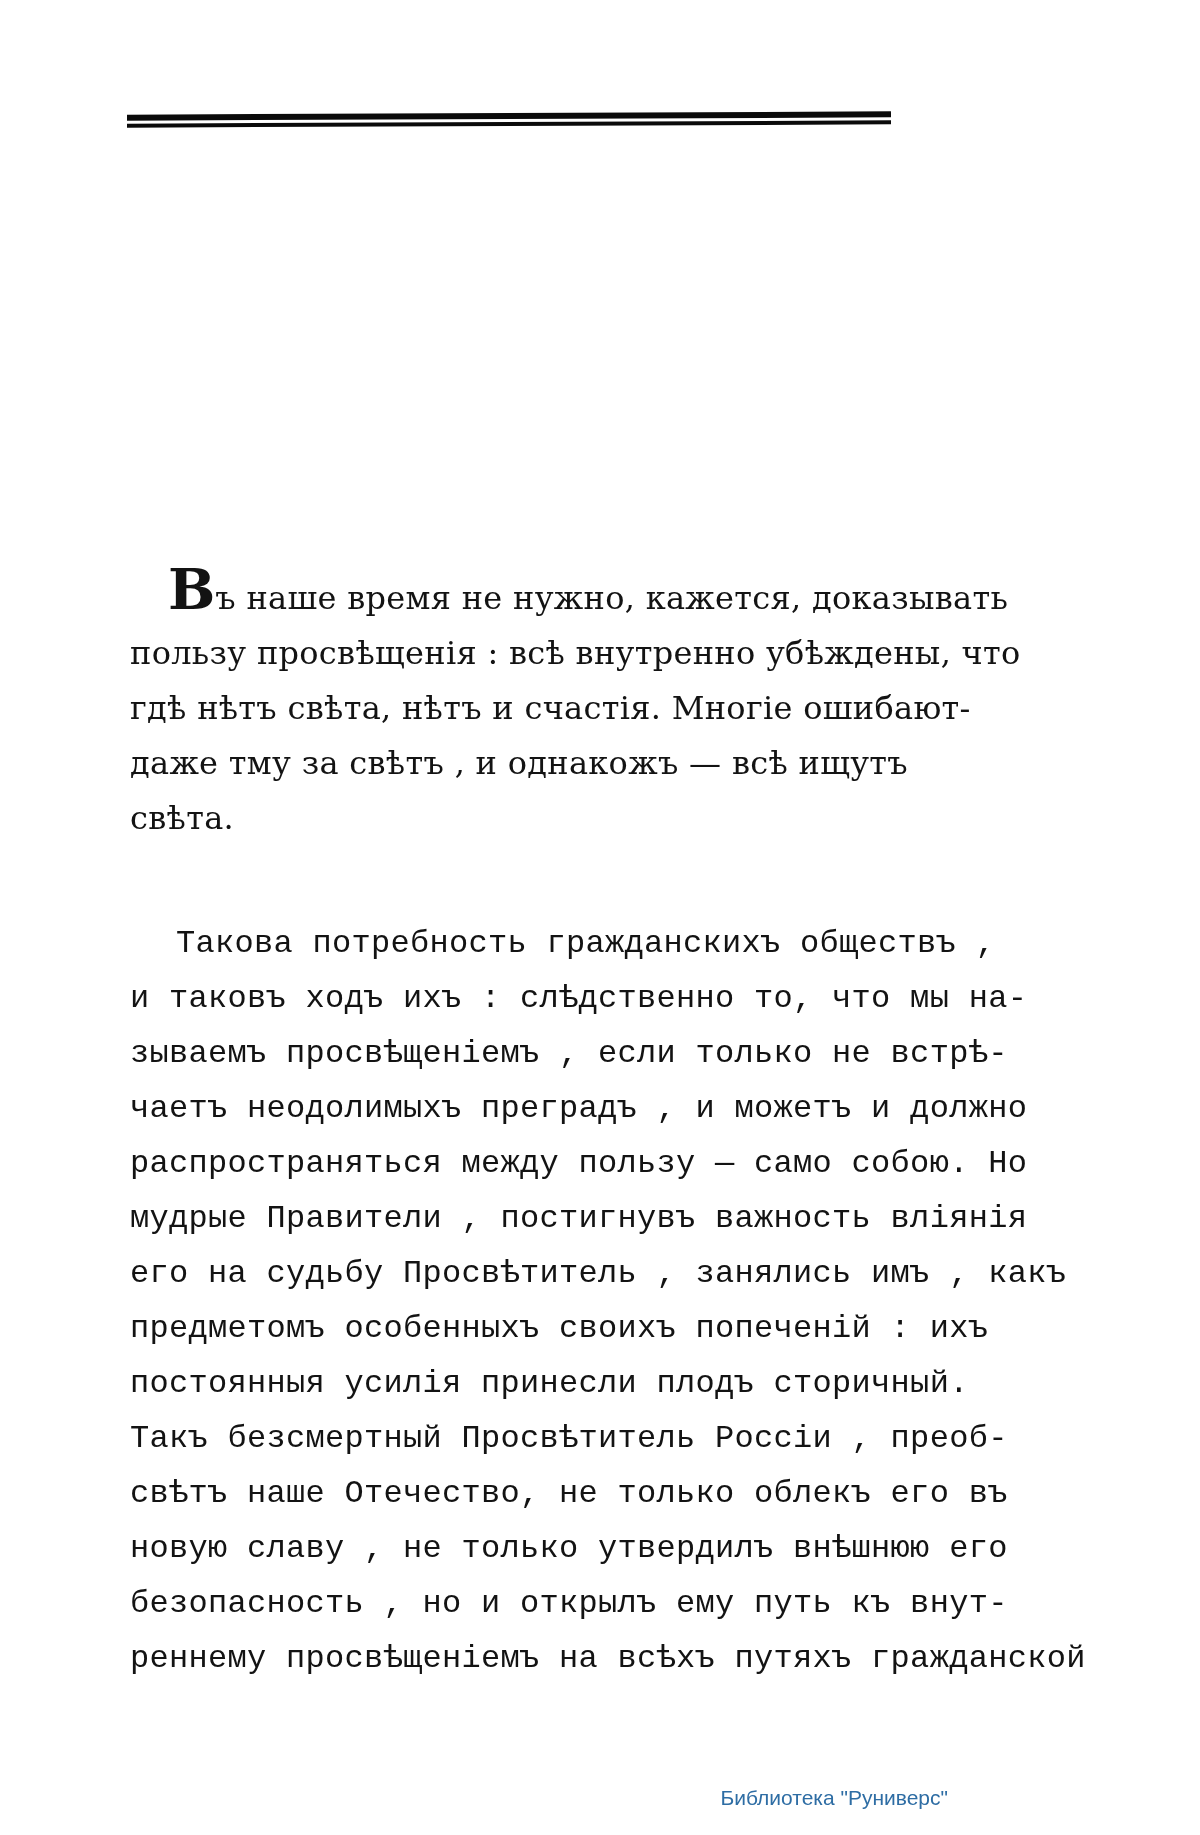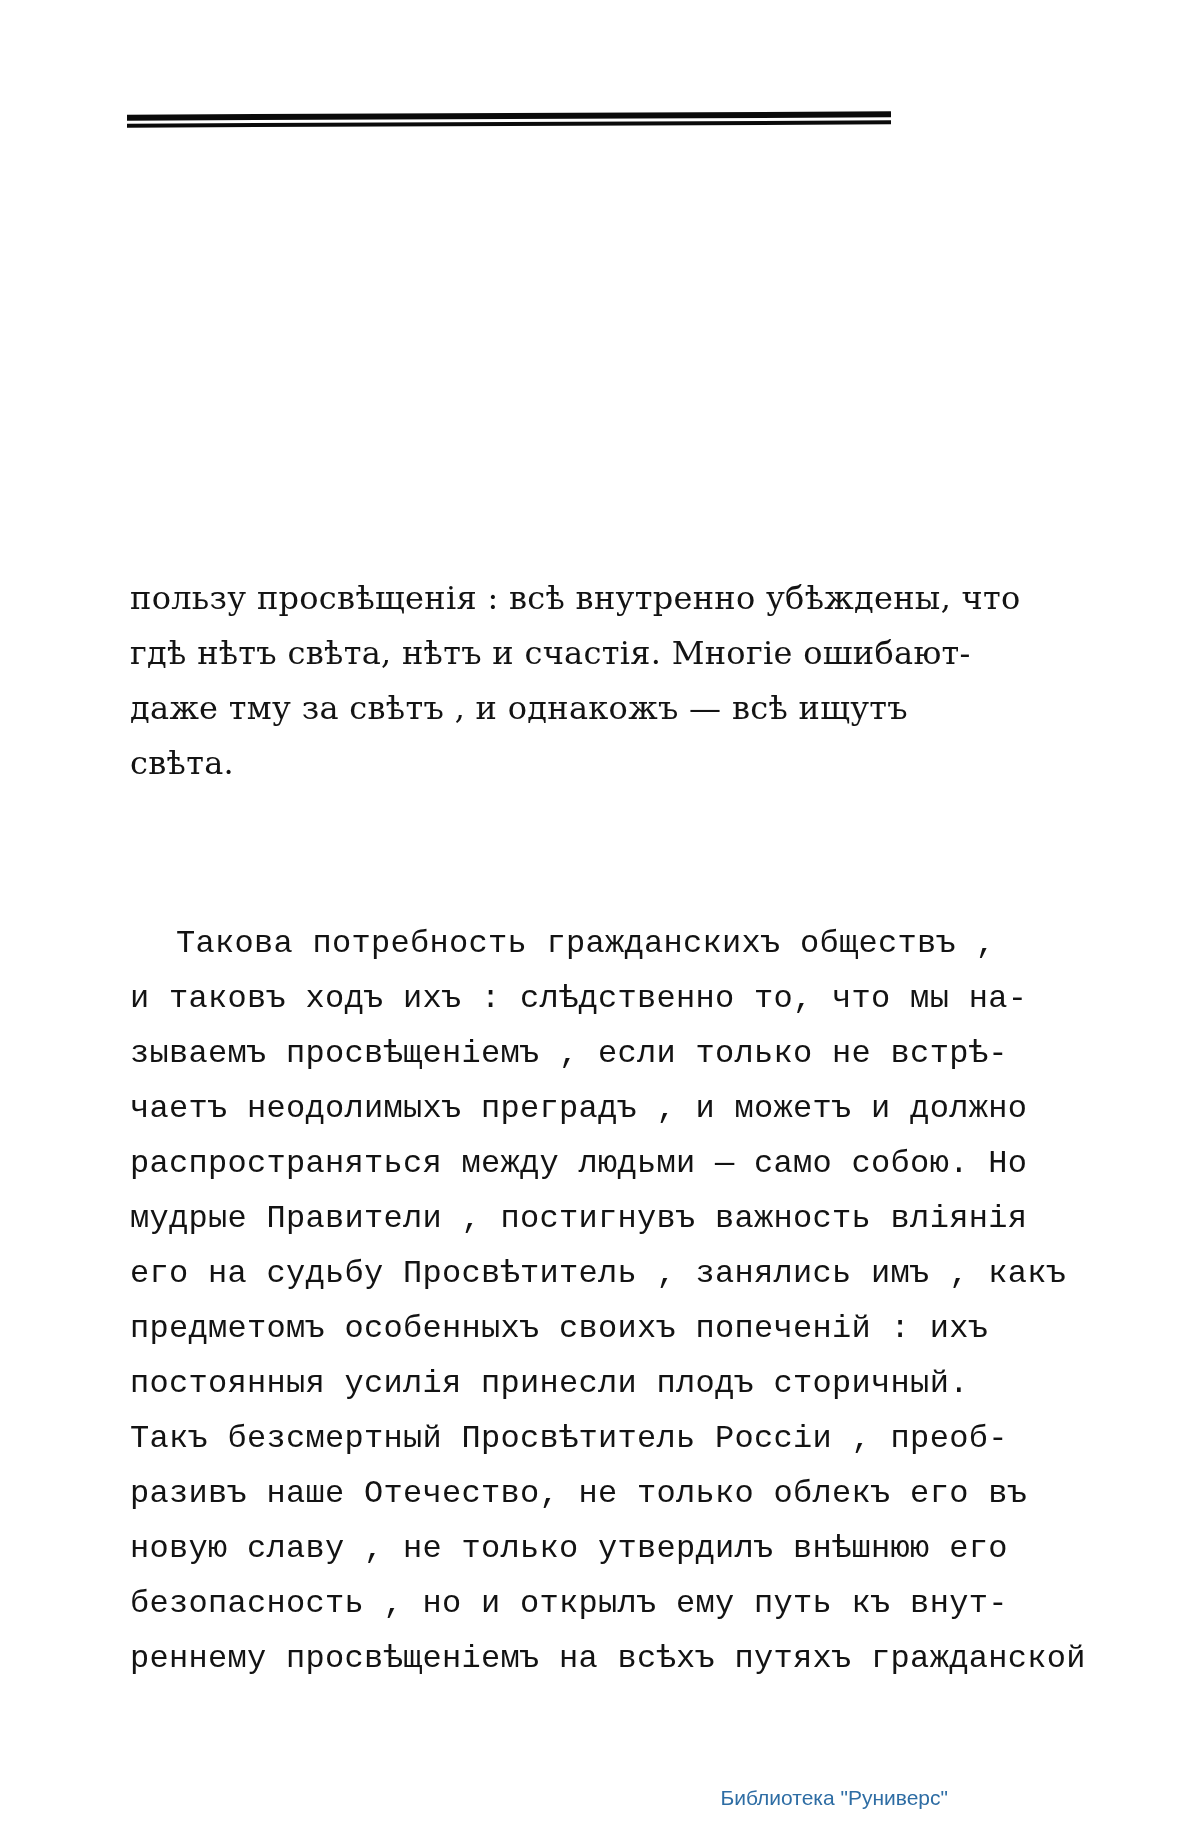--- a/index.html
+++ b/index.html
@@ -67,38 +67,39 @@
   }
 </style>
 </head>
 <body>
 
 <div class="page" style="color: rgb(19, 19, 19);">
 
   <div class="top-rule"></div>
 
   <div class="text-block p1">
+    <div class="line indent1"><span class="dropcap">В</span><span>ъ наше время не нужно, кажется, доказывать</span></div>
     <div class="line">пользу просвѣщенія : всѣ внутренно убѣждены, что</div>
     <div class="line">гдѣ нѣтъ свѣта, нѣтъ и счастія. Многіе ошибают-</div>
     <div class="line">даже тму за свѣтъ , и однакожъ — всѣ ищутъ</div>
     <div class="line end">свѣта.</div>
   </div>
 
   <div class="text-block p2">
     <div class="line indent2">Такова потребность гражданскихъ обществъ ,</div>
     <div class="line">и таковъ ходъ ихъ : слѣдственно то, что мы на-</div>
     <div class="line">зываемъ просвѣщеніемъ , если только не встрѣ-</div>
     <div class="line">чаетъ неодолимыхъ преградъ , и можетъ и должно</div>
-    <div class="line">распространяться между людьми — само собою. Но</div>
+    <div class="line">распространяться между пользу — само собою. Но</div>
     <div class="line">мудрые Правители , постигнувъ важность вліянія</div>
     <div class="line">его на судьбу Просвѣтитель , занялись имъ , какъ</div>
     <div class="line">предметомъ особенныхъ своихъ попеченій : ихъ</div>
     <div class="line">постоянныя усилія принесли плодъ сторичный.</div>
     <div class="line">Такъ безсмертный Просвѣтитель Россіи , преоб-</div>
-    <div class="line">разивъ наше Отечество, не только облекъ его въ</div>
+    <div class="line">свѣтъ наше Отечество, не только облекъ его въ</div>
     <div class="line">новую славу , не только утвердилъ внѣшнюю его</div>
     <div class="line">безопасность , но и открылъ ему путь къ внут-</div>
     <div class="line">реннему просвѣщеніемъ на всѣхъ путяхъ гражданской</div>
   </div>
 
   <div class="watermark" style="color: rgb(46, 109, 164);">Библиотека "Руниверс"</div>
 
 </div>
 
 </body></html>

